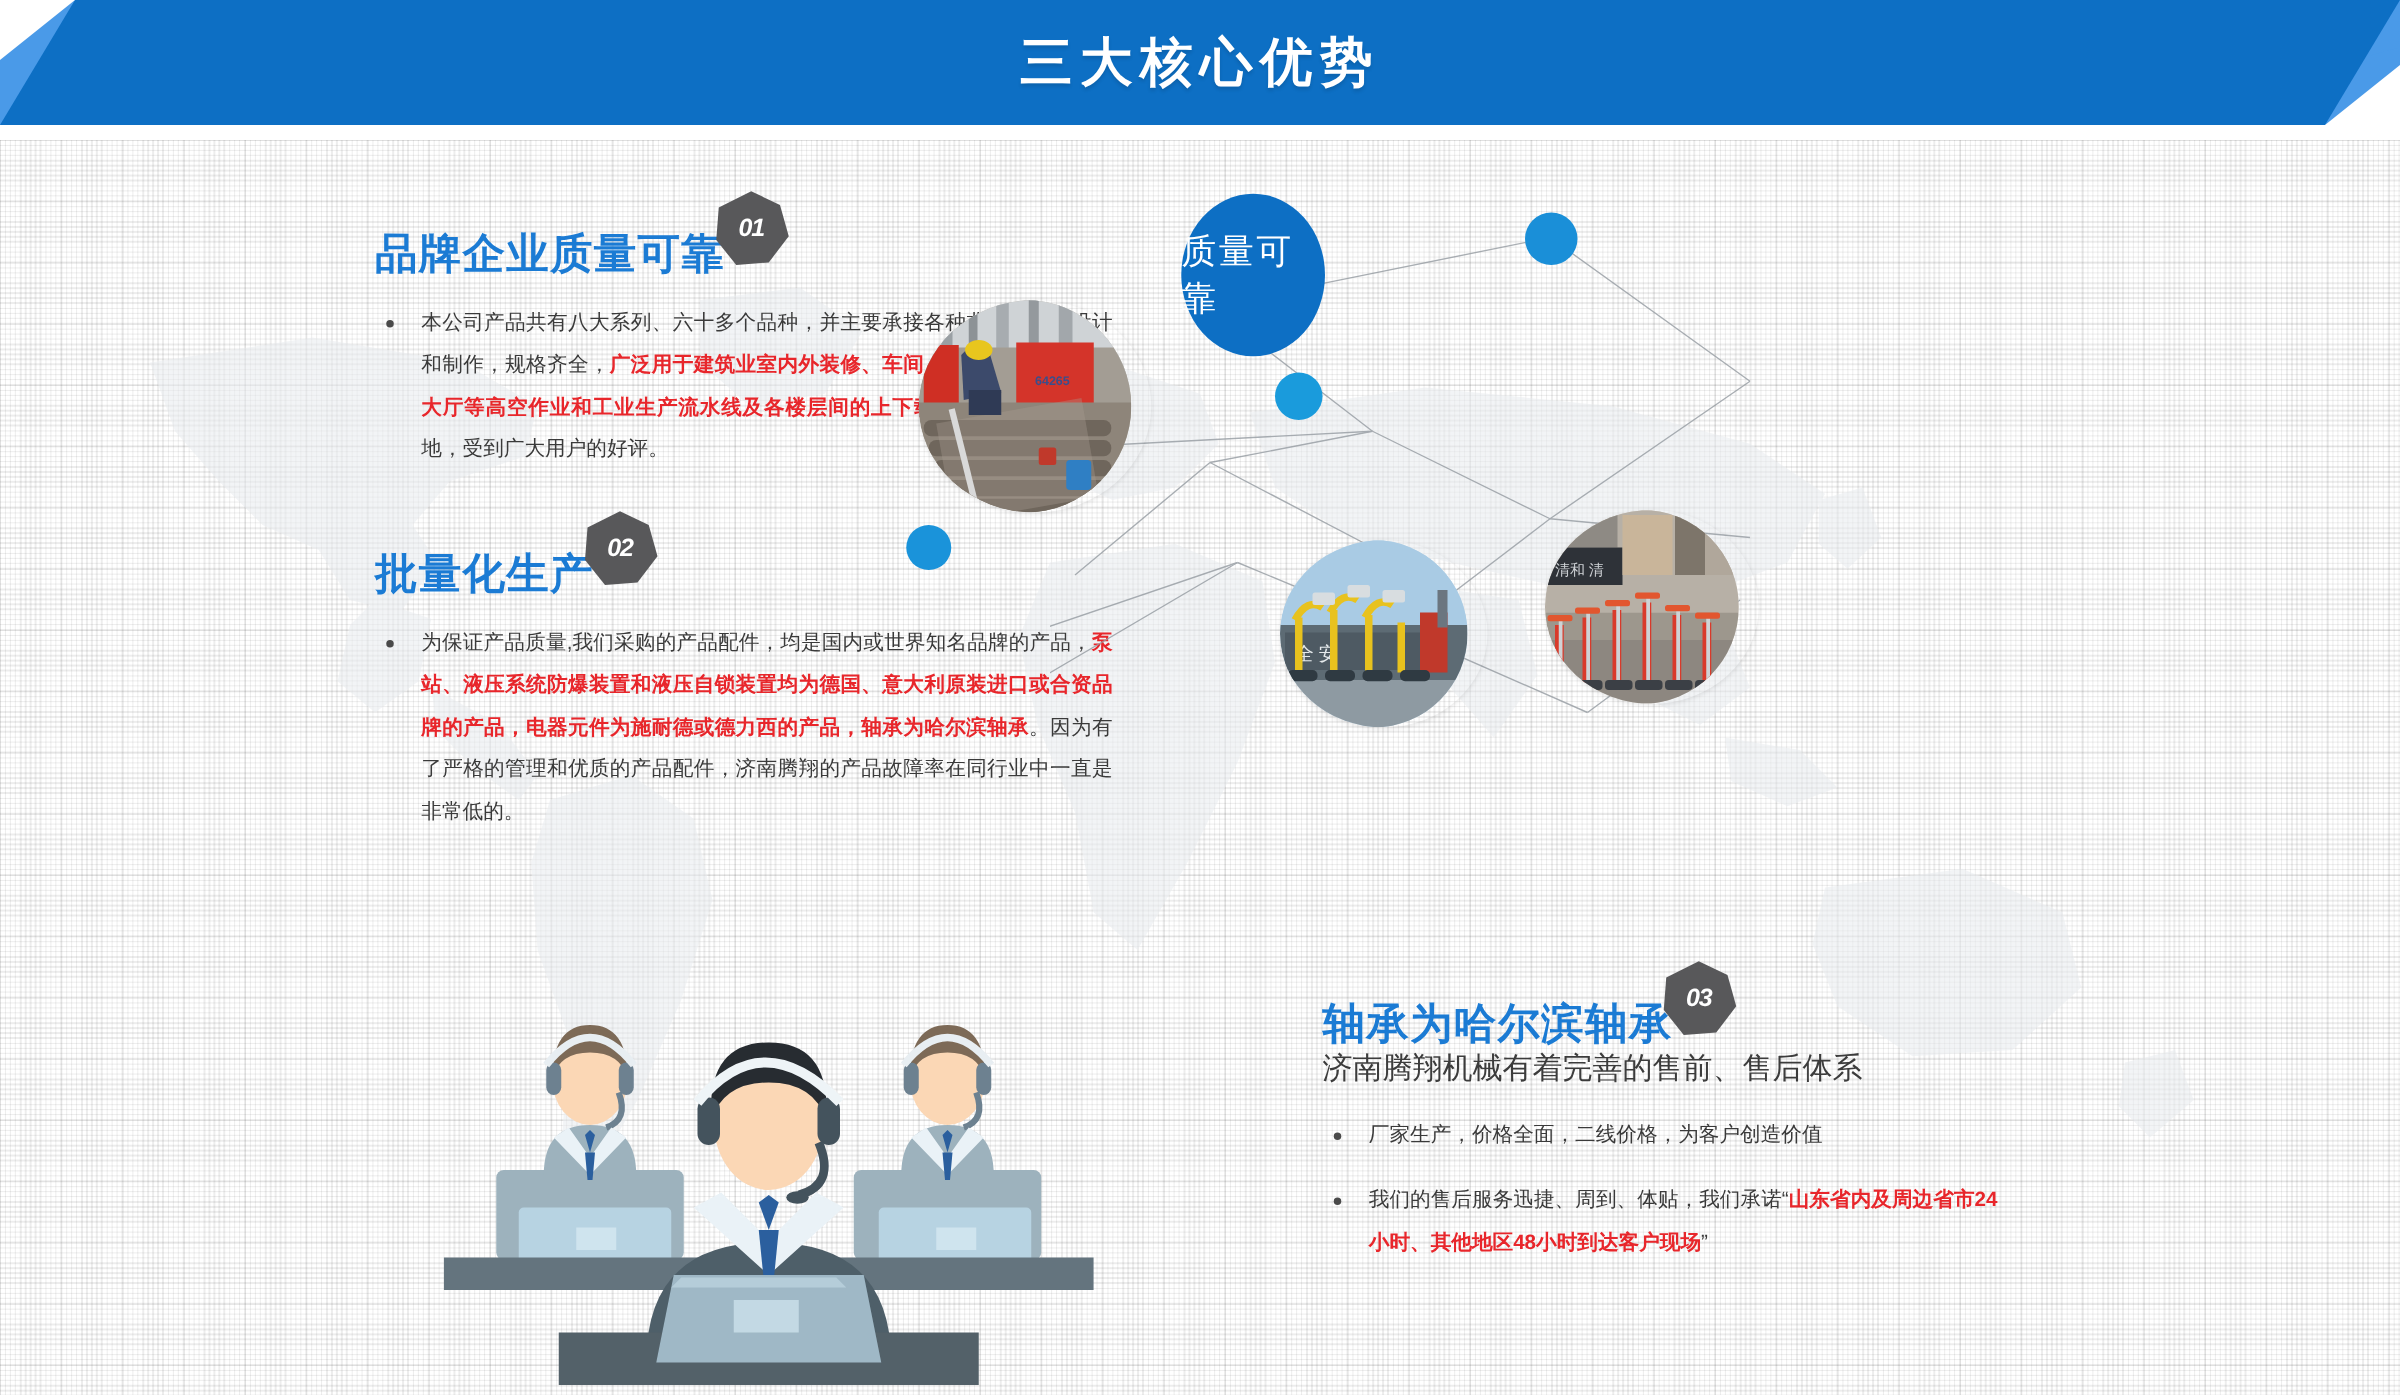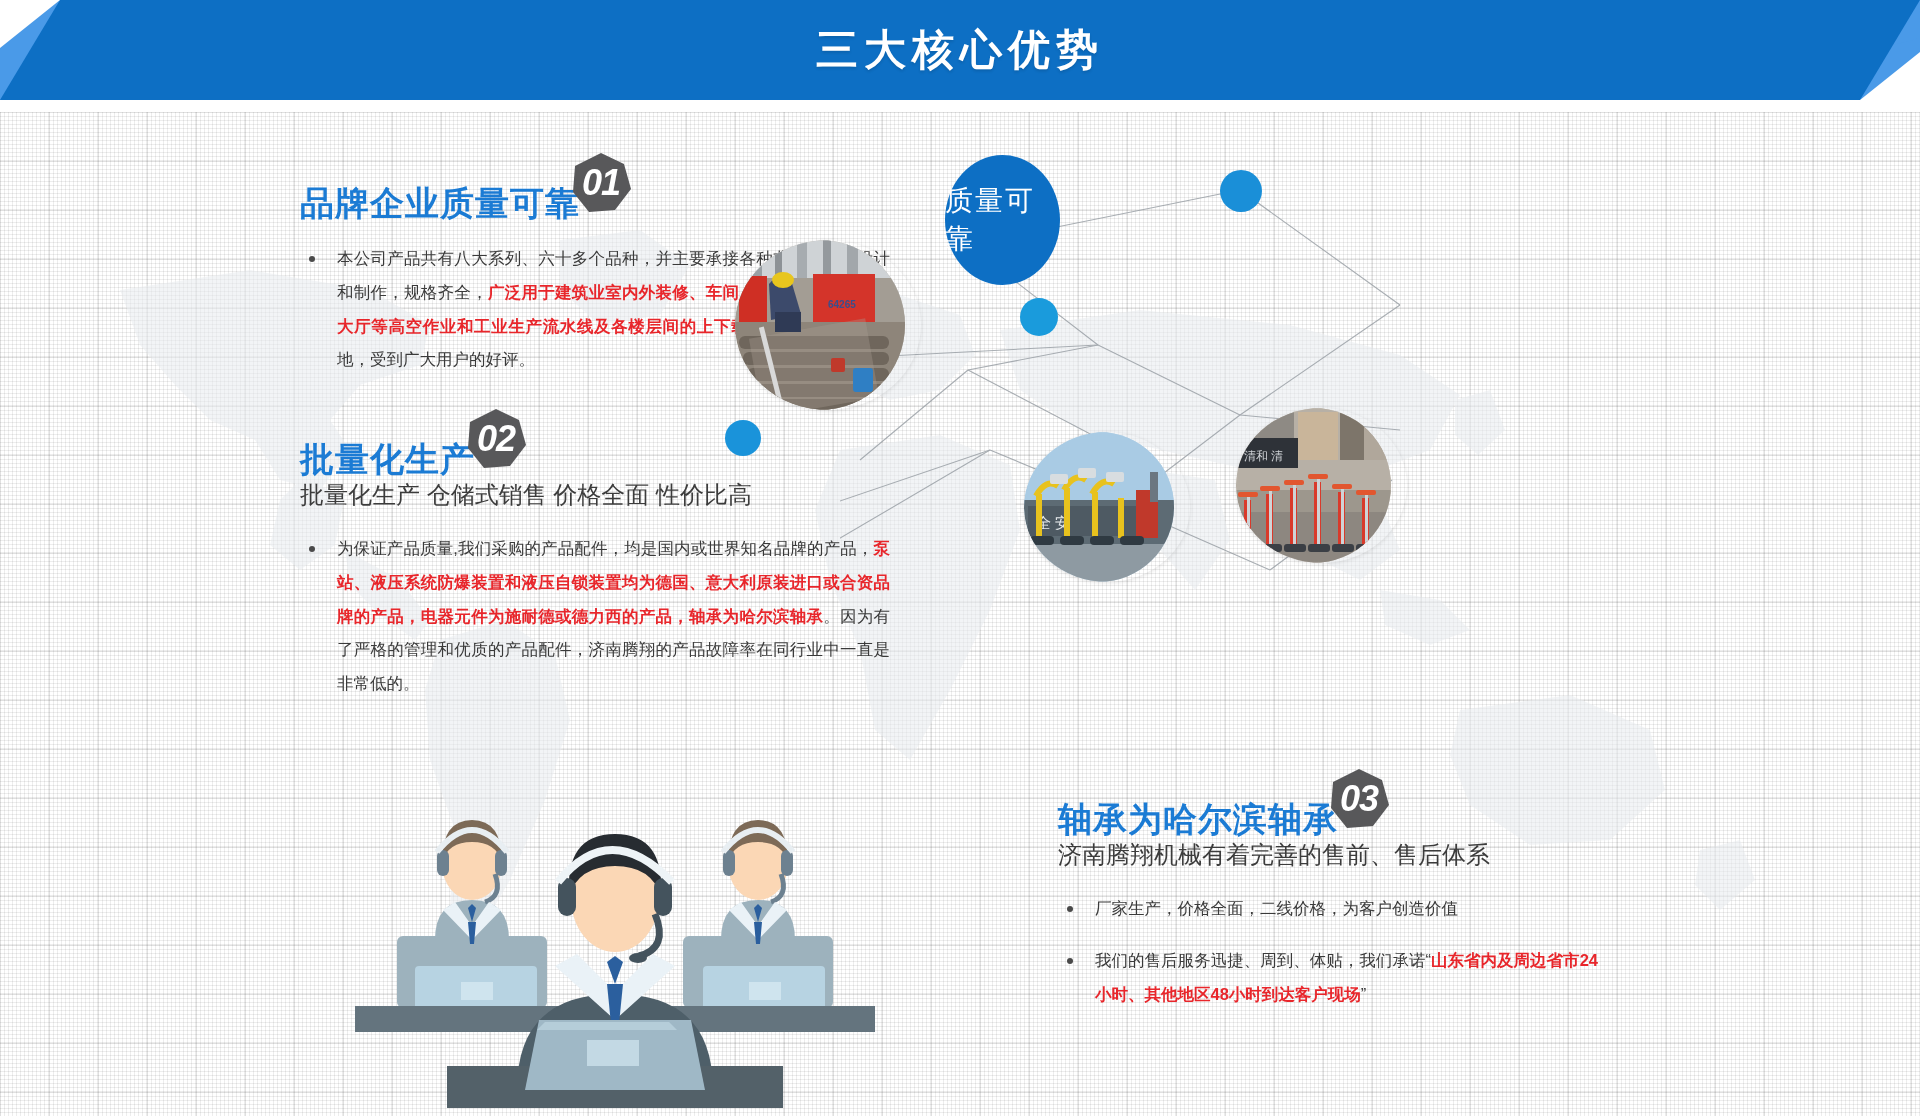--- a/index.html
+++ b/index.html
@@ -55,21 +55,21 @@
     line-height:1;white-space:nowrap;
   }
   .badge{
     position:relative;width:62px;height:62px;margin-left:-10px;margin-bottom:6px;
     flex:0 0 auto;
   }
   .badge svg{position:absolute;left:0;top:0;}
   .badge span{
     position:absolute;left:0;top:0;width:62px;height:62px;
     display:flex;align-items:center;justify-content:center;
-    color:#ffffff;font-size:36px;font-weight:bold;font-style:italic;
+    color:#ffffff;font-size:20px;font-weight:bold;font-style:italic;
     letter-spacing:-1px;
   }
   .feature-sub{
     color:#3c3c3c;font-size:24px;line-height:1.25;margin-top:4px;
     white-space:nowrap;
   }
   .bullets{margin-top:22px;}
   .bullet{
     position:relative;padding-left:37px;margin-bottom:18px;
     color:#3a3a3a;font-size:16.5px;line-height:2.05;text-align:justify;
@@ -174,21 +174,20 @@
 <div class="feature" style="left:300px;top:408px;width:590px;">
   <div class="feature-head">
     <div class="feature-title">批量化生产</div>
     <div class="badge">
       <svg width="62" height="62" viewBox="0 0 62 62" aria-hidden="true">
         <polygon points="31,1 54,12 61,37 45,58 19,60 3,40 5,14" fill="#58585a"></polygon>
       </svg>
       <span>02</span>
     </div>
   </div>
-  <div class="feature-sub">批量化生产 仓储式销售 价格全面 性价比高</div>
   <div class="bullets">
     <div class="bullet"><span>为保证产品质量,我们采购的产品配件，均是国内或世界知名品牌的产品，</span><span class="hl">泵站、液压系统防爆装置和液压自锁装置均为德国、意大利原装进口或合资品牌的产品，电器元件为施耐德或德力西的产品，轴承为哈尔滨轴承</span><span>。因为有了严格的管理和优质的产品配件，济南腾翔的产品故障率在同行业中一直是非常低的。</span></div>
   </div>
 </div>
 
 <div class="feature" style="left:1058px;top:768px;width:540px;">
   <div class="feature-head">
     <div class="feature-title">轴承为哈尔滨轴承</div>
     <div class="badge">
       <svg width="62" height="62" viewBox="0 0 62 62" aria-hidden="true">

